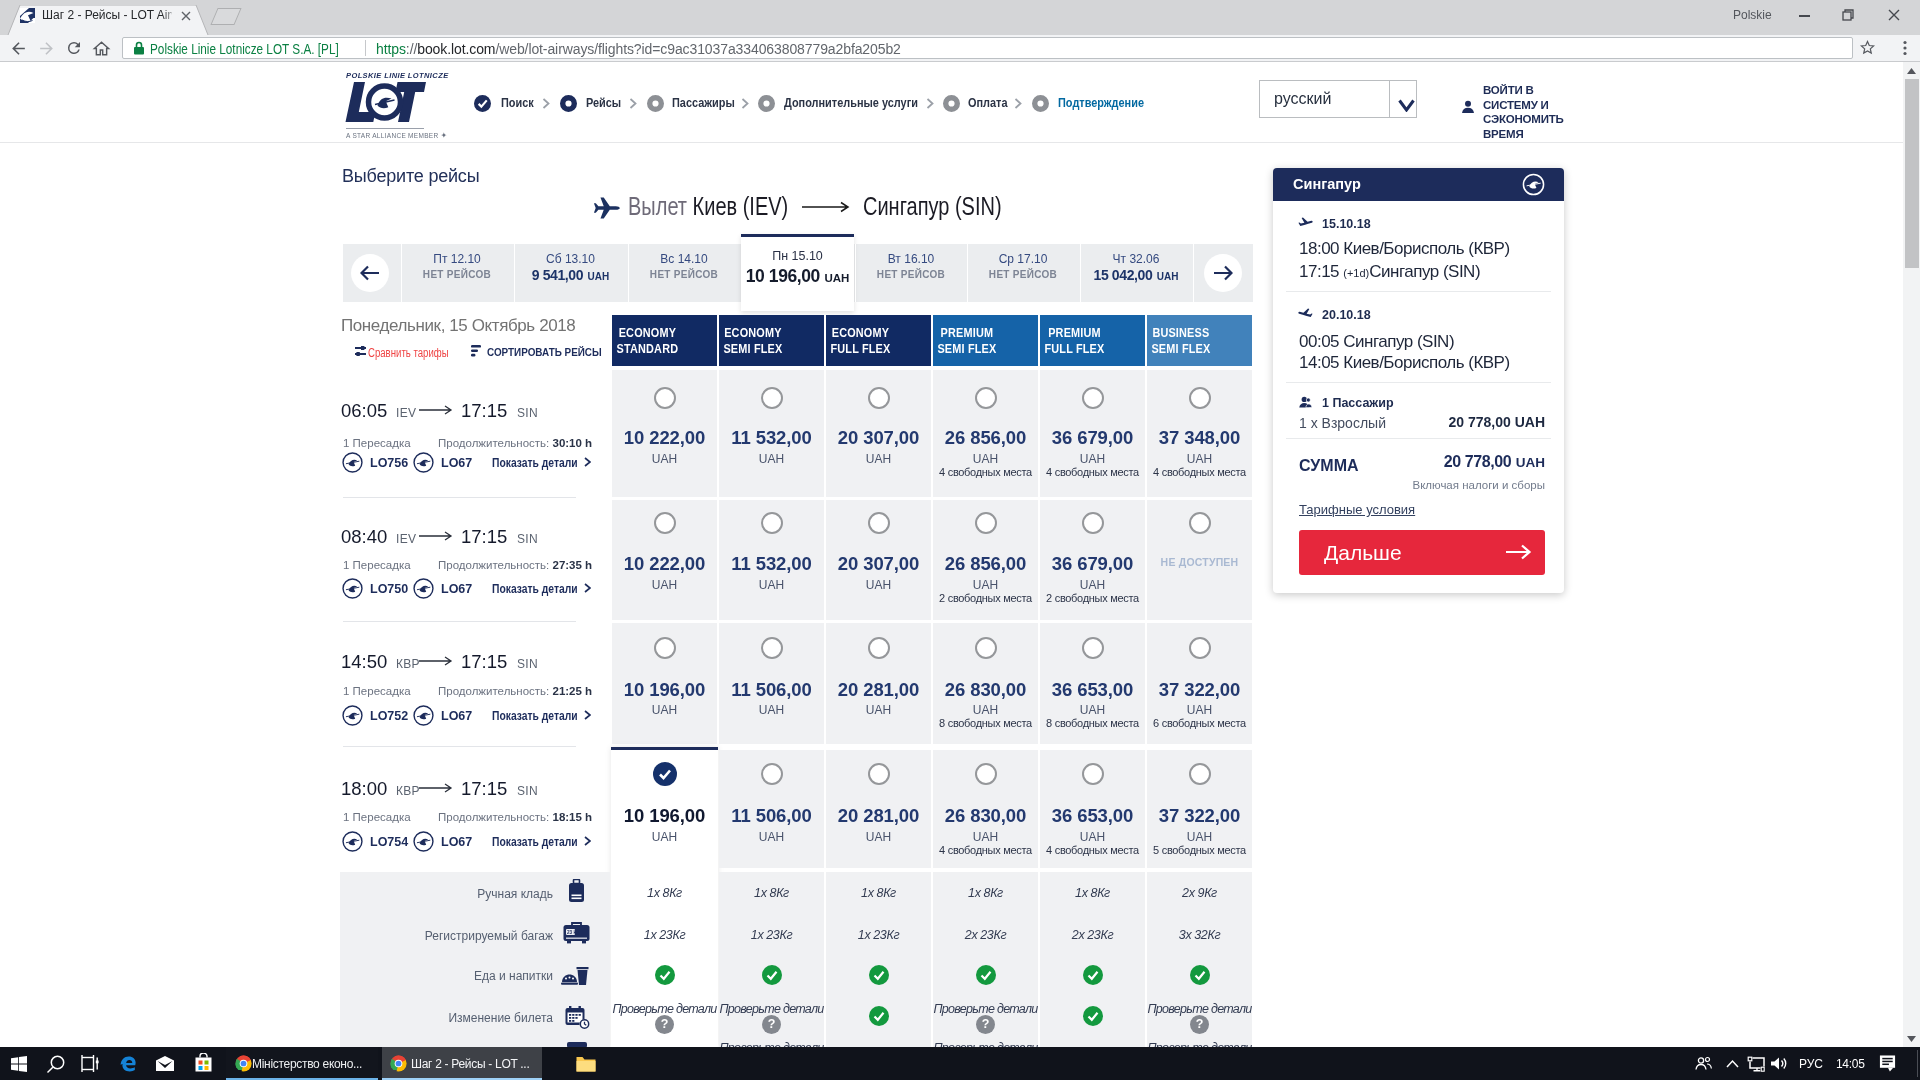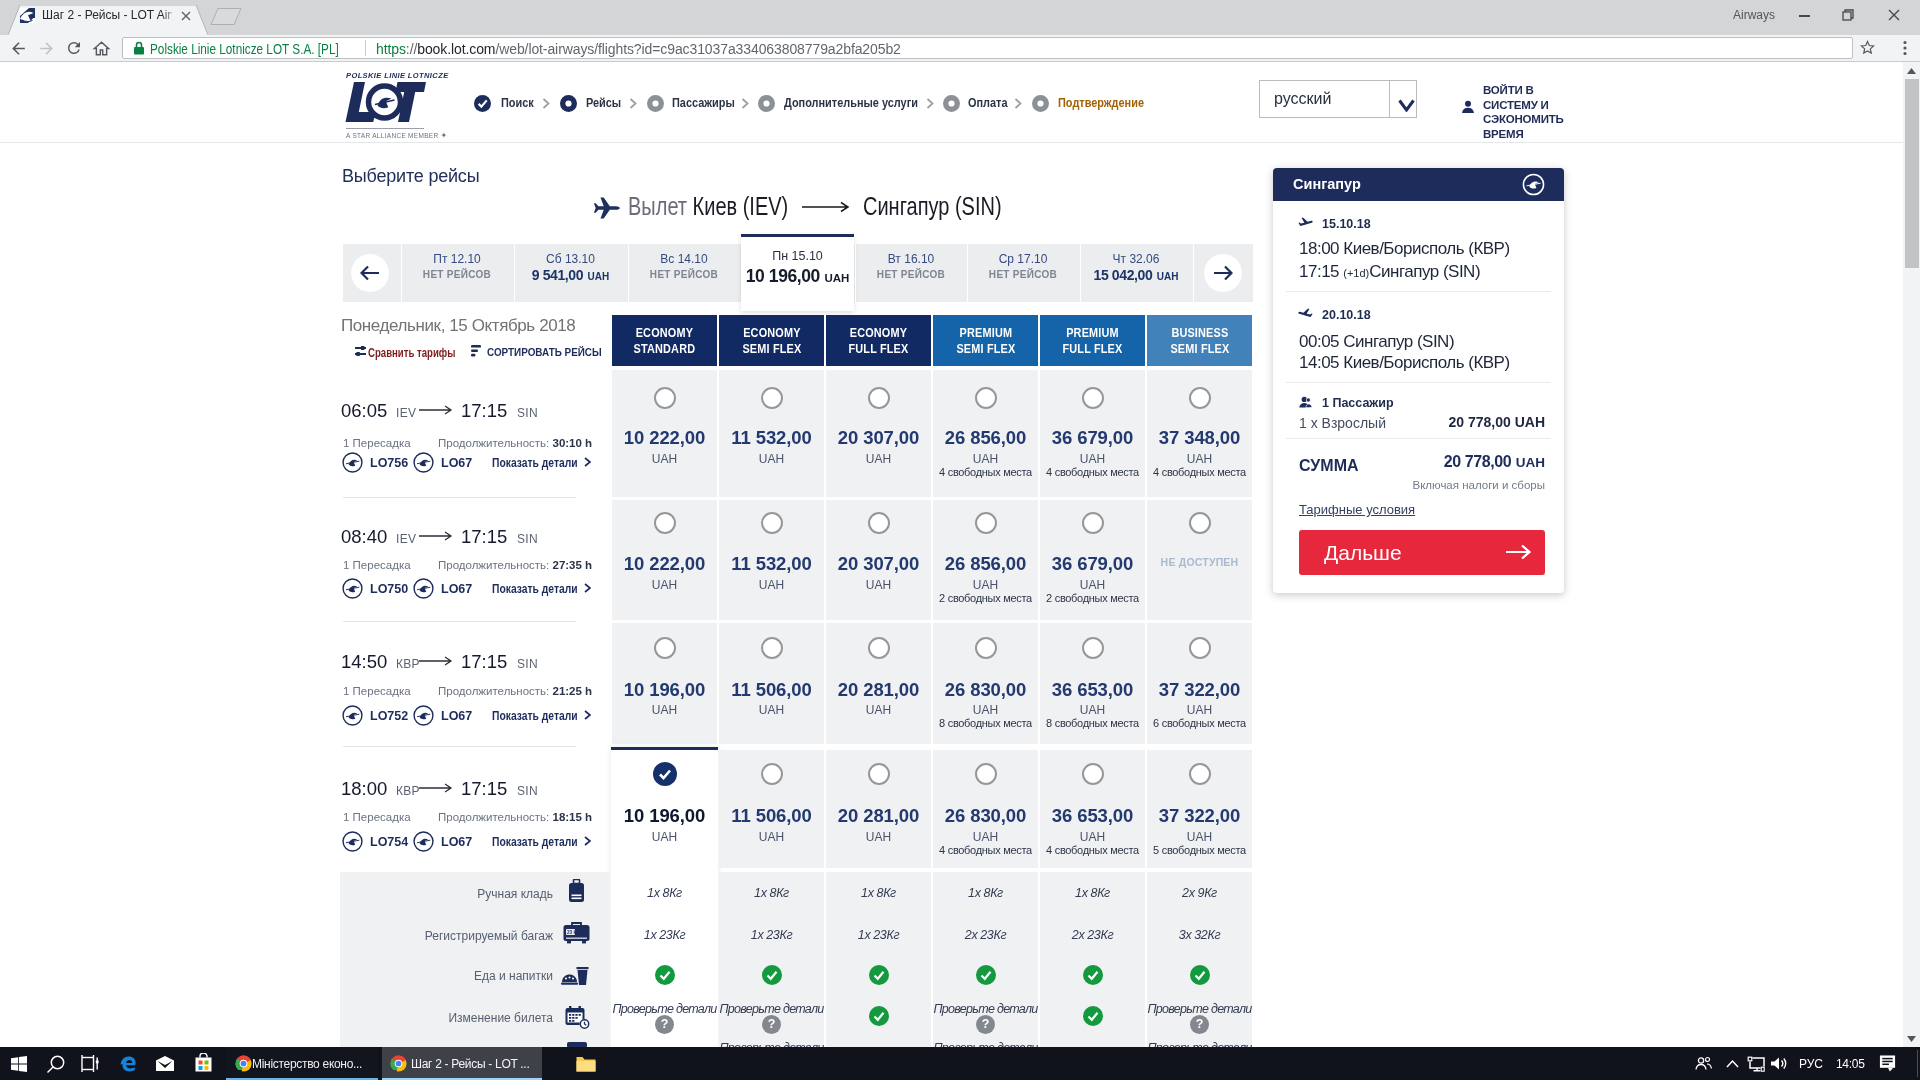--- a/index.html
+++ b/index.html
@@ -3,21 +3,21 @@
 *{margin:0;padding:0;box-sizing:border-box}
 html,body{width:1920px;height:1080px;overflow:hidden}
 body{font-family:"Liberation Sans",sans-serif;position:relative;background:#fff}
 .a{position:absolute}
 .cell{position:absolute;background:#f0f1f3}
 .radio{position:absolute;width:22px;height:22px;border:2px solid #95979a;border-radius:50%;background:#fff}
 .price{position:absolute;width:105px;text-align:center;font-size:18.5px;font-weight:700;color:#23396f;letter-spacing:-.1px}
 .price>span{display:inline-block}
 .uah{position:absolute;width:105px;text-align:center;font-size:12px;color:#49536b}
 .seats{position:absolute;width:105px;text-align:center;font-size:11px;color:#2c3448;letter-spacing:-.3px}
-.fhead{position:absolute;width:105px;height:51px;color:#fff;font-size:12.5px;font-weight:700;text-align:center;line-height:16px;letter-spacing:.2px;display:flex;align-items:center;justify-content:center}
+.fhead{position:absolute;width:105px;height:51px;color:#fff;font-size:12.5px;font-weight:700;text-align:center;line-height:16px;letter-spacing:.2px;display:flex;align-items:center;}
 .fhead>span{display:inline-block;transform:scaleX(.87)}
 .gcheck{position:absolute;width:20px;height:20px;border-radius:50%;background:#13993e}
 .gcheck svg,.selcheck svg{position:absolute;left:0;top:0}
 .qmark{position:absolute;width:19px;height:19px;border-radius:50%;background:#83878e;color:#fff;font-size:12.5px;font-weight:700;text-align:center;line-height:19px}
 .ital{position:absolute;width:105px;text-align:center;font-style:italic;font-size:12.5px;color:#333c52;letter-spacing:-.4px}
 .time{position:absolute;font-size:18.5px;font-weight:500;color:#14192b;letter-spacing:0}
 .apt{position:absolute;font-size:12px;color:#5b6370;letter-spacing:.3px}
 .meta{position:absolute;font-size:11.5px;color:#6b7280}
 .lofl{position:absolute;font-size:12.5px;font-weight:700;color:#1d2c5b}
 .sep{position:absolute;height:1px;background:#e3e5e9}
@@ -41,21 +41,21 @@
 <path d="M0 10.5 C4 3.5 8.5 2.5 13.5 5 L8 7.3 L10.5 12.8 C6.5 14.2 3 13 0 10.5 Z" fill="#fff"></path>
 <path d="M13.5 10 L15 10 L15 15 L8 15 Z" fill="#fff"></path>
 <path d="M2 12 C6 14 9 14 12.5 12.5" stroke="#1e3264" stroke-width="1" fill="none"></path>
 </svg>
 <div class="a" style="left:42px;top:8px;width:130px;height:16px;font-size:12px;color:#26282b;white-space:nowrap;overflow:hidden">Шаг 2 - Рейсы - LOT Airways</div>
 <div class="a" style="left:162px;top:8px;width:14px;height:16px;background:linear-gradient(90deg,rgba(242,243,245,0),#f2f3f5)"></div>
 <svg class="a" style="left:181px;top:11px" width="10" height="10" viewBox="0 0 10 10">
     <path d="M1 1 L9 9 M9 1 L1 9" stroke="#5f6368" stroke-width="1.4"></path>
   </svg>
 <div class="a" style="left:214px;top:8px;width:24px;height:17px;background:#d9dadc;border:1px solid #aeafb1;transform:skewX(-23deg)"></div>
-<div class="a" style="left:1733px;top:8px;font-size:12px;color:#53565c">Airways</div>
+<div class="a" style="left:1733px;top:8px;font-size:12px;color:#53565c">Polskie</div>
 <div class="a" style="left:1799px;top:15px;width:11px;height:1.5px;background:#45484e"></div>
 <svg class="a" style="left:1842px;top:9px" width="12" height="12" viewBox="0 0 12 12">
     <path d="M3 3 V1 H11 V9 H9" fill="none" stroke="#45484e" stroke-width="1.3"></path>
     <rect x="1" y="3" width="8" height="8" fill="none" stroke="#45484e" stroke-width="1.3"></rect>
   </svg>
 <svg class="a" style="left:1888px;top:9px" width="12" height="12" viewBox="0 0 12 12">
     <path d="M1 1 L11 11 M11 1 L1 11" stroke="#45484e" stroke-width="1.4"></path>
   </svg>
 <div class="a" style="left:0;top:35px;width:1920px;height:27px;background:#f2f3f5"></div>
 <svg class="a" style="left:9px;top:39px" width="19" height="19" viewBox="0 0 24 24">
@@ -141,21 +141,21 @@
 <svg class="a" style="left:943px;top:95px" width="17" height="17" viewBox="0 0 22 22">
     <circle cx="11" cy="11" r="7.5" fill="none" stroke="#8d9095" stroke-width="7"></circle>
   </svg>
 <div class="a" style="left:968px;top:95px;font-size:13px;font-weight:600;color:#2b3345;white-space:nowrap"><span style="display:inline-block;transform:scaleX(.84);transform-origin:0 50%">Оплата</span></div>
 <svg class="a" style="left:1014px;top:98px" width="8" height="11" viewBox="0 0 8 11">
     <path d="M1.5 1 L6.5 5.5 L1.5 10" fill="none" stroke="#9ba0a8" stroke-width="1.8"></path>
   </svg>
 <svg class="a" style="left:1032px;top:95px" width="17" height="17" viewBox="0 0 22 22">
     <circle cx="11" cy="11" r="7.5" fill="none" stroke="#8d9095" stroke-width="7"></circle>
   </svg>
-<div class="a" style="left:1058px;top:95px;font-size:13px;font-weight:600;color:#a16207;white-space:nowrap"><span style="display:inline-block;transform:scaleX(.84);transform-origin:0 50%">Подтверждение</span></div>
+<div class="a" style="left:1058px;top:95px;font-size:13px;font-weight:600;color:#0369a1;white-space:nowrap"><span style="display:inline-block;transform:scaleX(.84);transform-origin:0 50%">Подтверждение</span></div>
 <div class="a" style="left:1259px;top:80px;width:158px;height:38px;border:1px solid #babdc0;background:#fff"></div>
 <div class="a" style="left:1274px;top:90px;font-size:16px;color:#27303f">русский</div>
 <div class="a" style="left:1389px;top:81px;width:1px;height:36px;background:#babdc0"></div>
 <svg class="a" style="left:1398px;top:99px" width="17" height="13" viewBox="0 0 17 13">
     <path d="M1.5 1.5 L8.5 11 L15.5 1.5" fill="none" stroke="#1d2c5b" stroke-width="3"></path>
   </svg>
 <svg class="a" style="left:1460px;top:99px" width="16" height="16" viewBox="0 0 24 24">
 <circle cx="12" cy="7" r="4.5" fill="#1d2c5b"></circle>
     <path d="M3 21c.6-5.2 4.2-7.8 9-7.8s8.4 2.6 9 7.8z" fill="#1d2c5b"></path>
   </svg>
@@ -200,21 +200,21 @@
 <svg class="a" style="left:1213px;top:265px" width="20" height="16" viewBox="0 0 20 16">
     <path d="M1 8 H18 M12 1.5 L18.5 8 L12 14.5" fill="none" stroke="#1d2c5b" stroke-width="2.2"></path>
   </svg>
 <div class="a" style="left:341px;top:316px;font-size:17px;color:#737373;letter-spacing:-.4px">Понедельник, 15 Октябрь 2018</div>
 <svg class="a" style="left:355px;top:346px" width="11" height="10" viewBox="0 0 11 10">
 <rect x="0" y="1" width="11" height="2" fill="#1d2c5b"></rect>
     <rect x="6" y="0" width="3.4" height="4" fill="#1d2c5b"></rect>
 <rect x="0" y="7" width="11" height="2" fill="#1d2c5b"></rect>
     <rect x="1.4" y="6" width="3.4" height="4" fill="#1d2c5b"></rect>
   </svg>
-<div class="a" style="left:368px;top:346px;font-size:12px;font-weight:700;color:#7f1d1d;white-space:nowrap"><span style="display:inline-block;transform:scaleX(.8);transform-origin:0 50%">Сравнить тарифы</span></div>
+<div class="a" style="left:368px;top:346px;font-size:12px;font-weight:400;color:#ef4444;white-space:nowrap"><span style="display:inline-block;transform:scaleX(.8);transform-origin:0 50%">Сравнить тарифы</span></div>
 <svg class="a" style="left:471px;top:345px" width="10" height="12" viewBox="0 0 10 12">
 <rect x="0" y="0" width="10" height="2.6" rx="1.2" fill="#1d2c5b"></rect>
     <rect x="0" y="4.4" width="7" height="2.6" rx="1.2" fill="#1d2c5b"></rect>
     <rect x="0" y="8.8" width="4.4" height="2.6" rx="1.2" fill="#1d2c5b"></rect>
   </svg>
 <div class="a" style="left:487px;top:346px;font-size:11.5px;font-weight:700;color:#1d2c5b;white-space:nowrap"><span style="display:inline-block;transform:scaleX(.86);transform-origin:0 50%">СОРТИРОВАТЬ РЕЙСЫ</span></div>
 <div class="fhead" style="left:612px;top:315px;background:#112a63">
     <span>ECONOMY<br>STANDARD</span>
   </div>
 <div class="fhead" style="left:719px;top:315px;background:#112a63">

